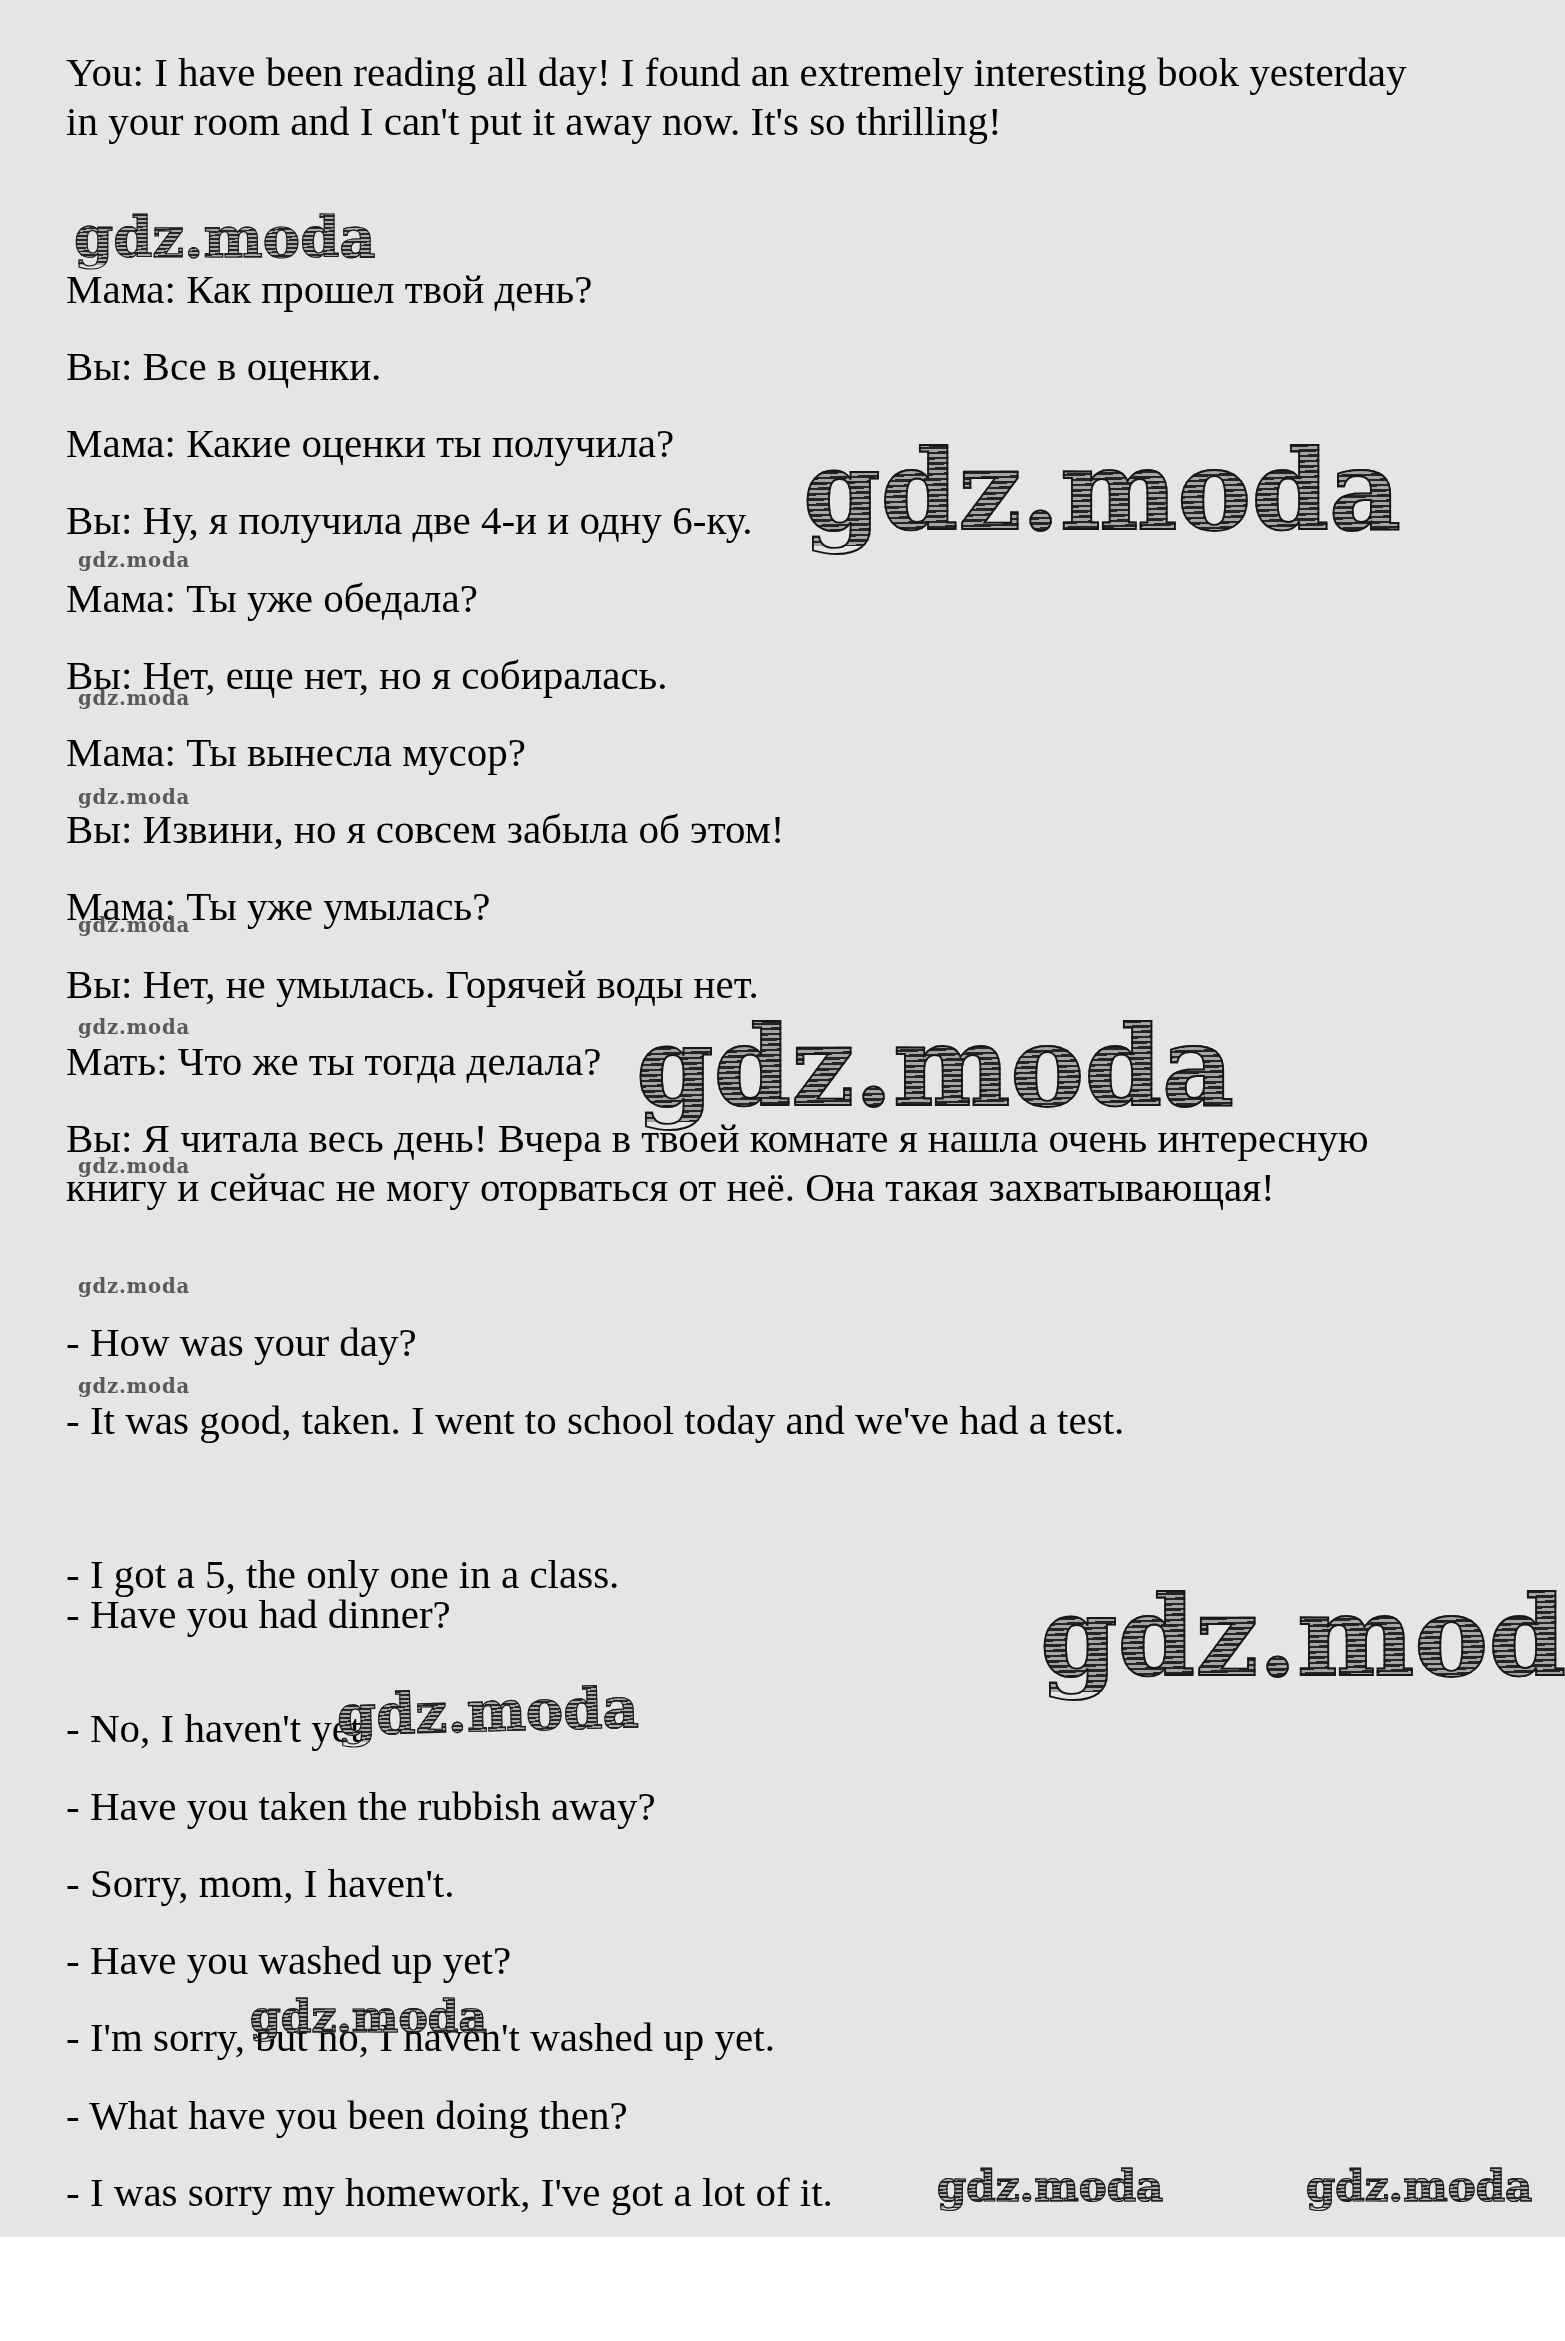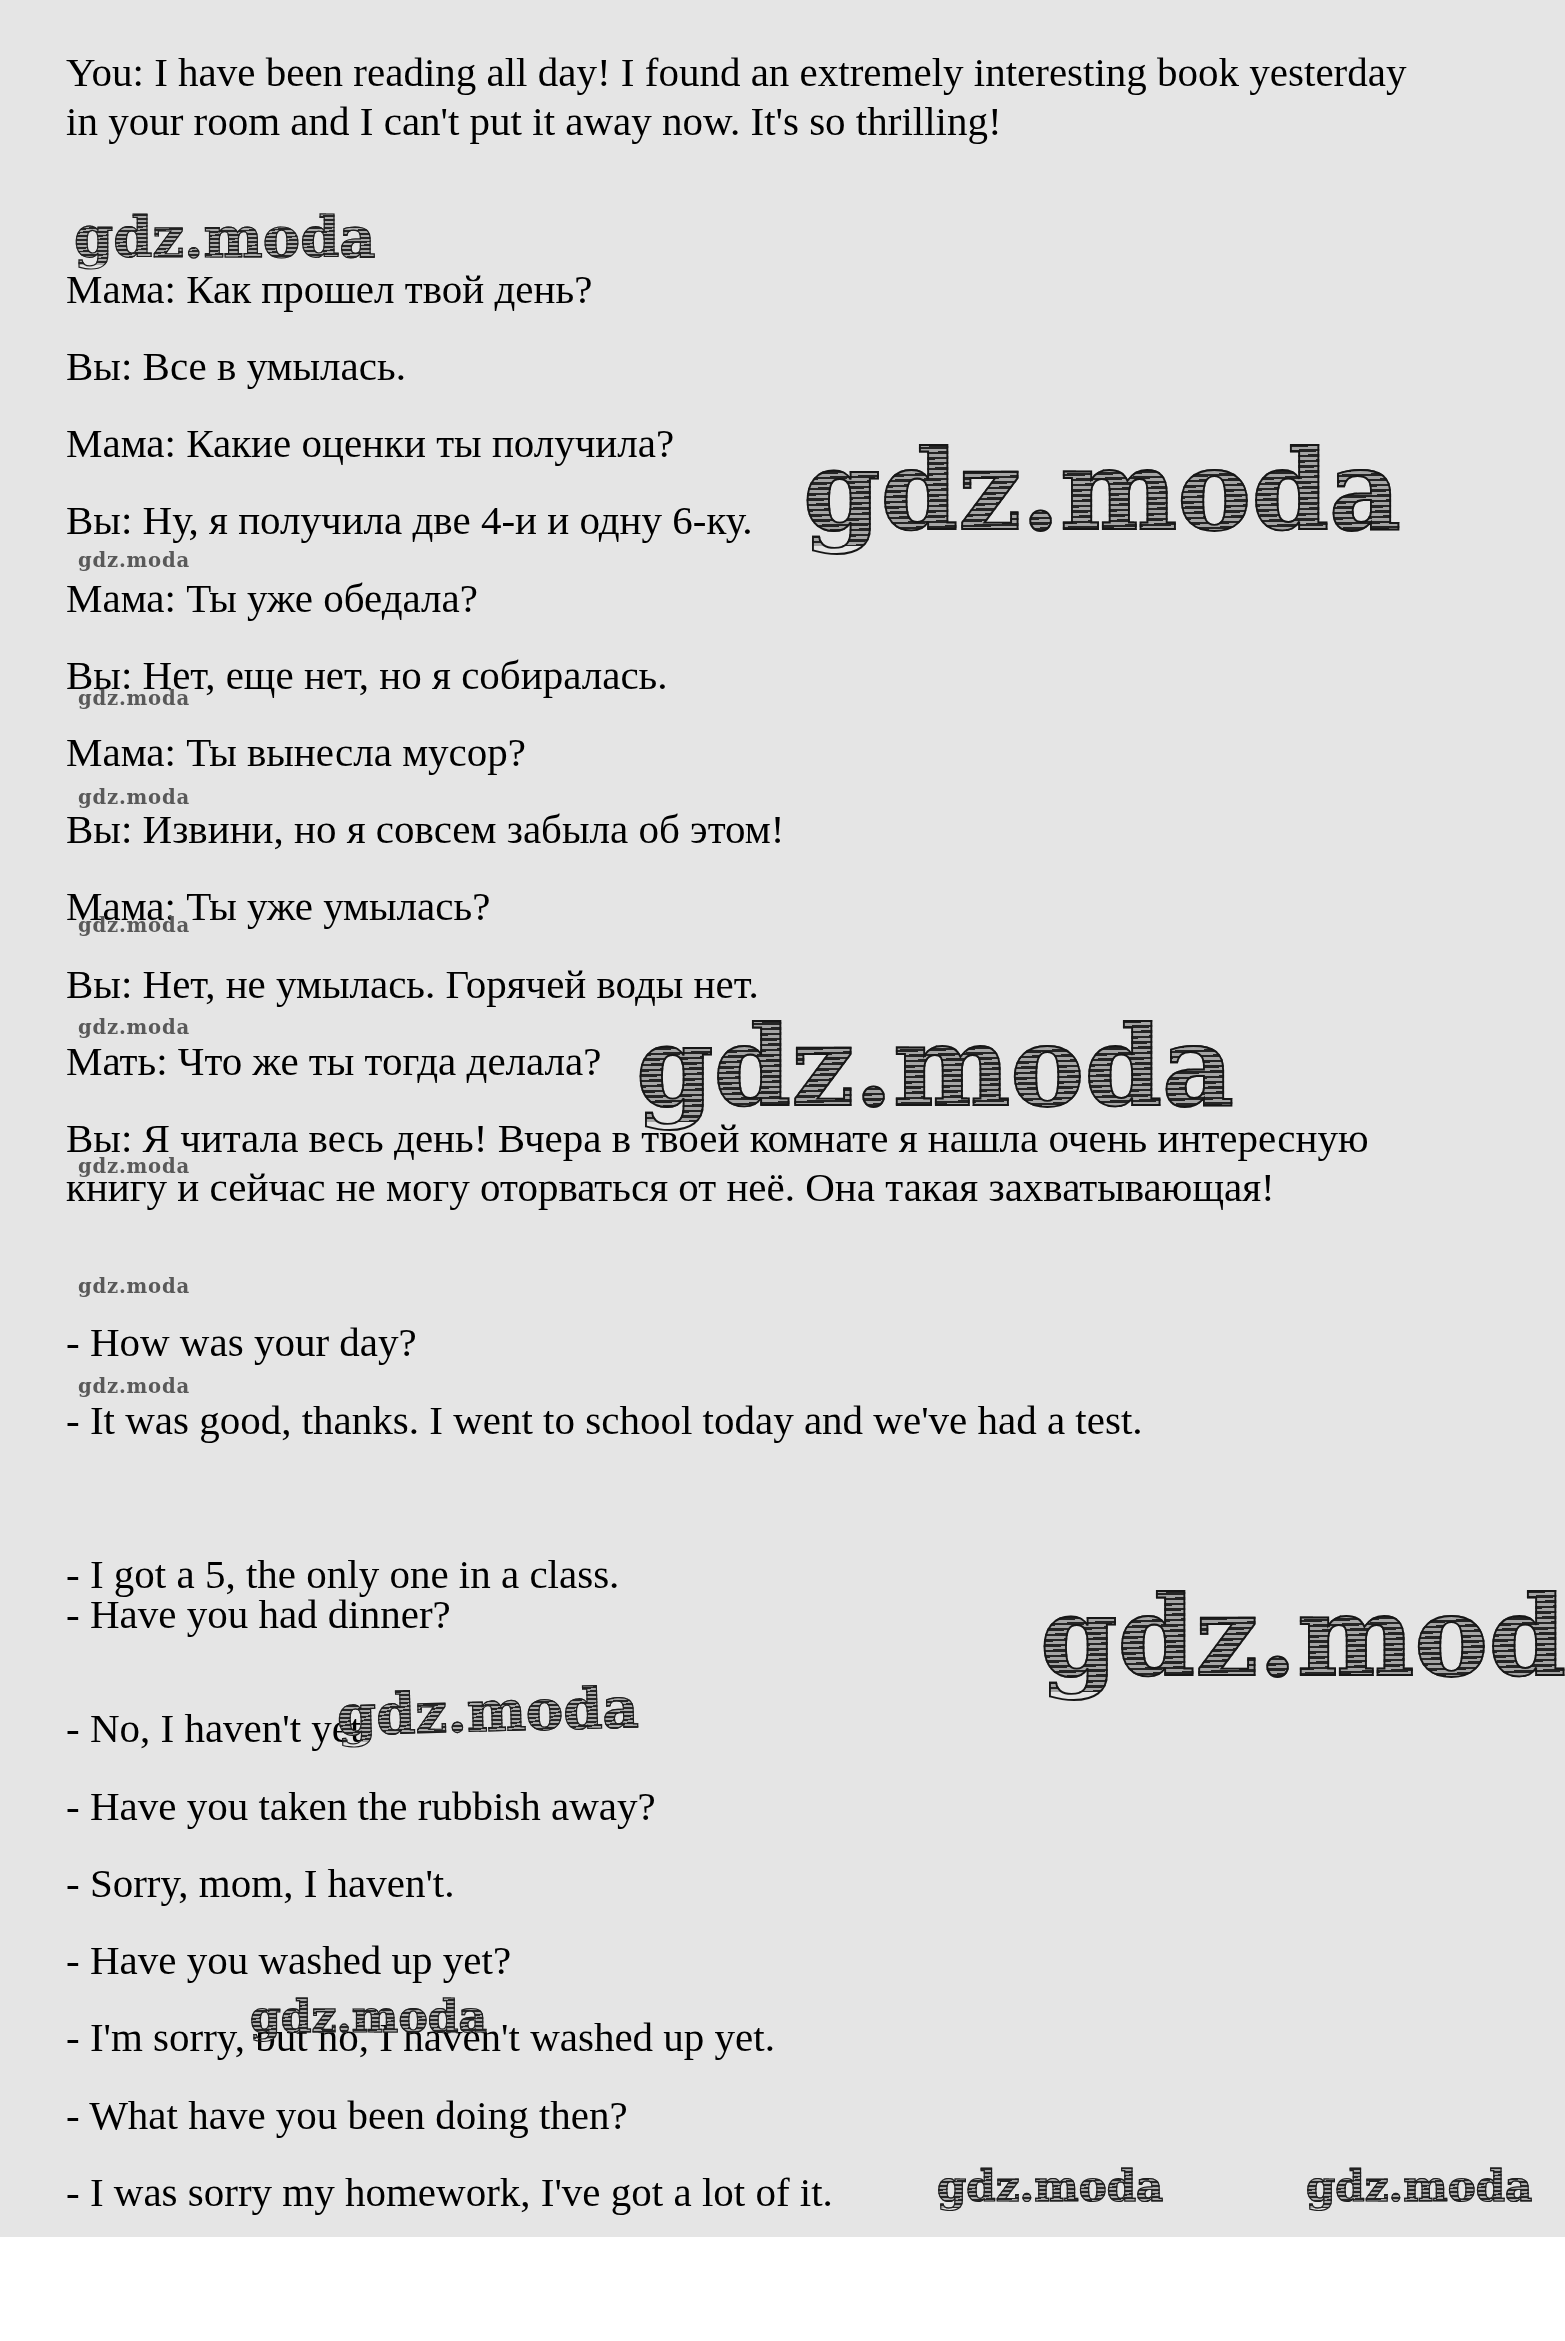--- a/index.html
+++ b/index.html
@@ -67,21 +67,21 @@
 <div class="page">
 
   <p class="para" style="top:48px">
     <span class="ln" style="display:block">You: I have been reading all day! I found an extremely interesting book yesterday</span>
     <span class="ln" style="display:block">in your room and I can't put it away now. It's so thrilling!</span>
   </p>
 
   <div class="wm wm-med wm-hatch" style="left:74px;top:209px">gdz.moda</div>
 
   <p class="para" style="top:265px">Мама: Как прошел твой день?</p>
-  <p class="para" style="top:342px">Вы: Все в умылась.</p>
+  <p class="para" style="top:342px">Вы: Все в оценки.</p>
   <p class="para" style="top:419px">Мама: Какие оценки ты получила?</p>
   <p class="para" style="top:496px">Вы: Ну, я получила две 4-и и одну 6-ку.</p>
   <p class="para" style="top:574px">Мама: Ты уже обедала?</p>
   <p class="para" style="top:651px">Вы: Нет, еще нет, но я собиралась.</p>
   <p class="para" style="top:728px">Мама: Ты вынесла мусор?</p>
   <p class="para" style="top:805px">Вы: Извини, но я совсем забыла об этом!</p>
   <p class="para" style="top:882px">Мама: Ты уже умылась?</p>
   <p class="para" style="top:960px">Вы: Нет, не умылась. Горячей воды нет.</p>
   <p class="para" style="top:1037px">Мать: Что же ты тогда делала?</p>
 
@@ -98,21 +98,21 @@
   <p class="para" style="top:1114px">
     <span class="ln" style="display:block">Вы: Я читала весь день! Вчера в твоей комнате я нашла очень интересную</span>
     <span class="ln" style="display:block">книгу и сейчас не могу оторваться от неё. Она такая захватывающая!</span>
   </p>
 
   <div class="wm wm-tiny" style="left:78px;top:1157px">gdz.moda</div>
   <div class="wm wm-tiny" style="left:78px;top:1277px">gdz.moda</div>
   <div class="wm wm-tiny" style="left:78px;top:1377px">gdz.moda</div>
 
   <p class="para" style="top:1318px">- How was your day?</p>
-  <p class="para" style="top:1396px">- It was good, thanks. I went to school today and we've had a test.</p>
+  <p class="para" style="top:1396px">- It was good, taken. I went to school today and we've had a test.</p>
   <p class="para" style="top:1550px">- I got a 5, the only one in a class.</p>
   <p class="para" style="top:1590px">- Have you had dinner?</p>
   <p class="para" style="top:1704px">- No, I haven't yet.</p>
   <p class="para" style="top:1782px">- Have you taken the rubbish away?</p>
   <p class="para" style="top:1859px">- Sorry, mom, I haven't.</p>
   <p class="para" style="top:1936px">- Have you washed up yet?</p>
   <p class="para" style="top:2013px">- I'm sorry, but no, I haven't washed up yet.</p>
   <p class="para" style="top:2091px">- What have you been doing then?</p>
   <p class="para" style="top:2168px">- I was sorry my homework, I've got a lot of it.</p>
 

